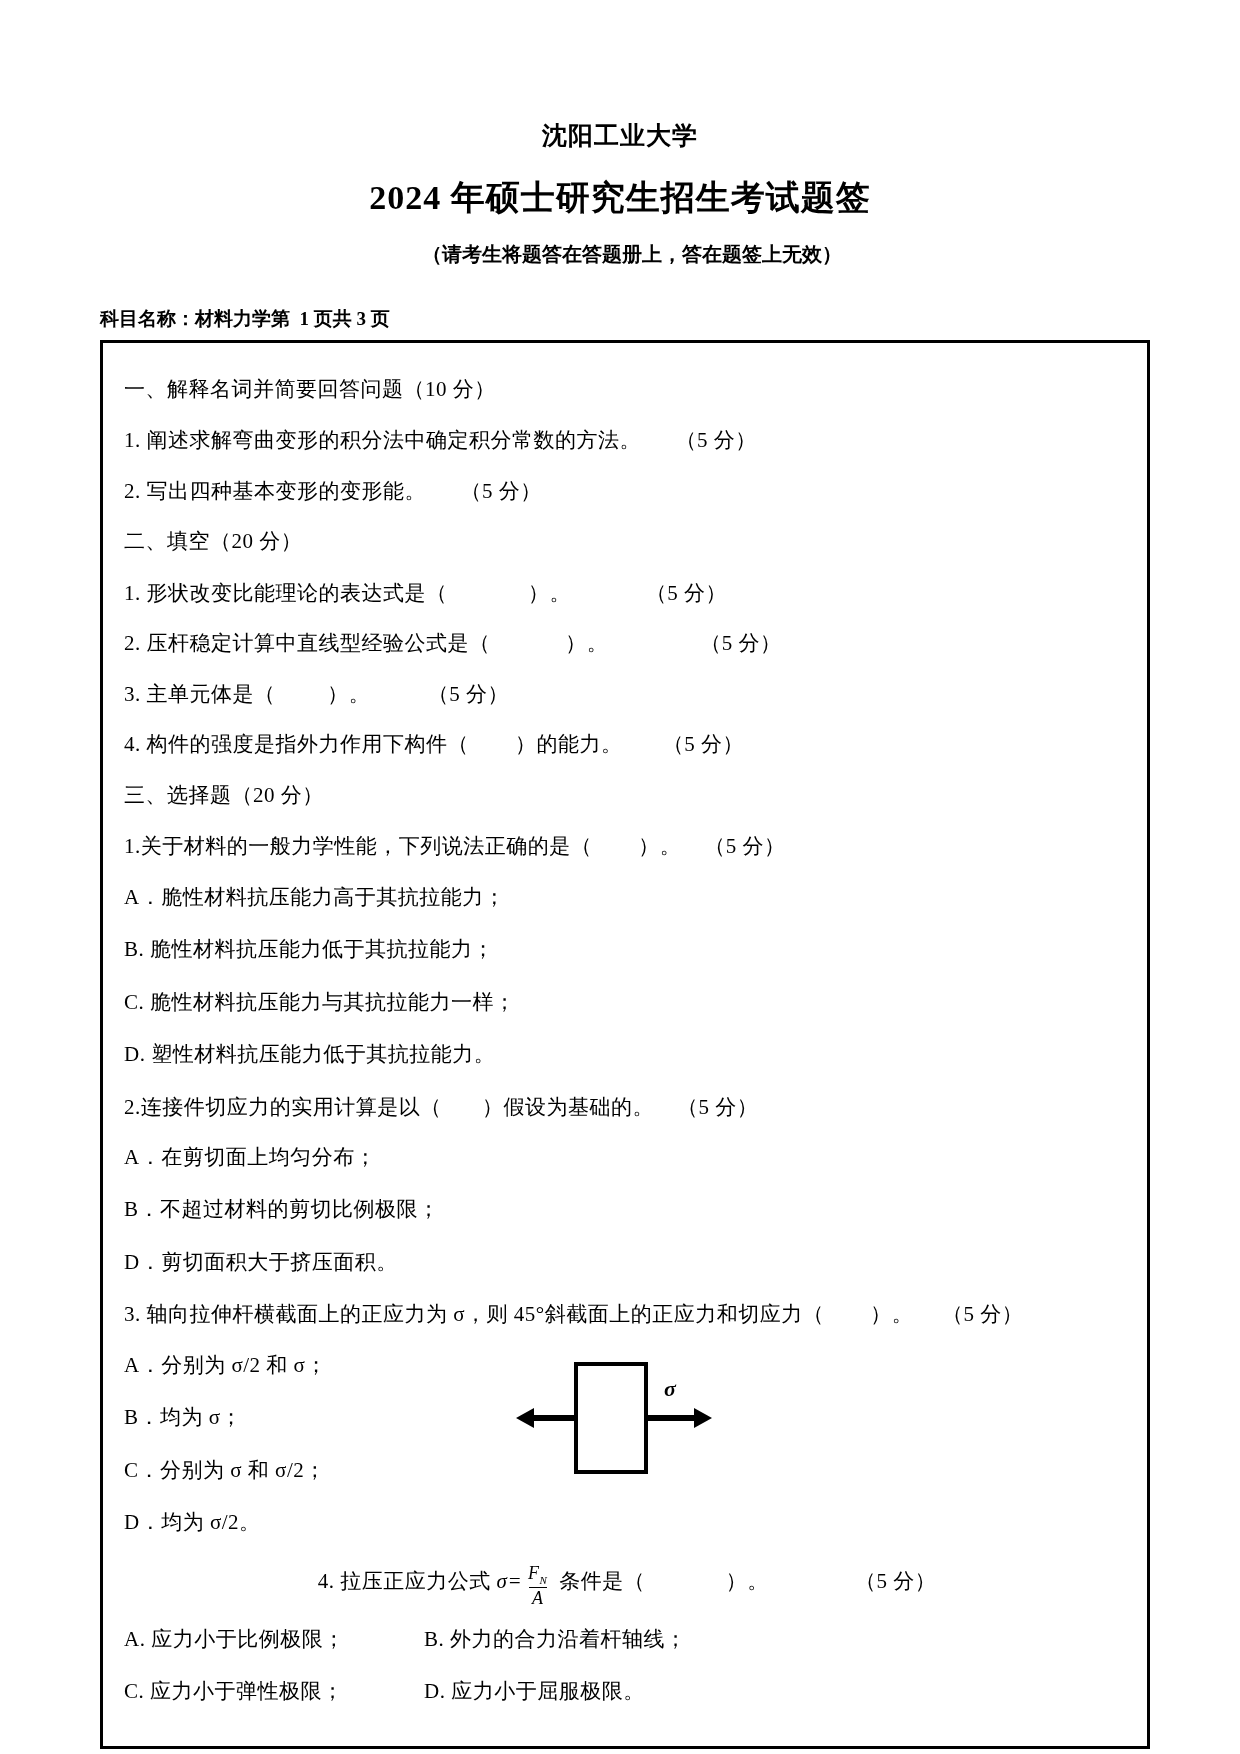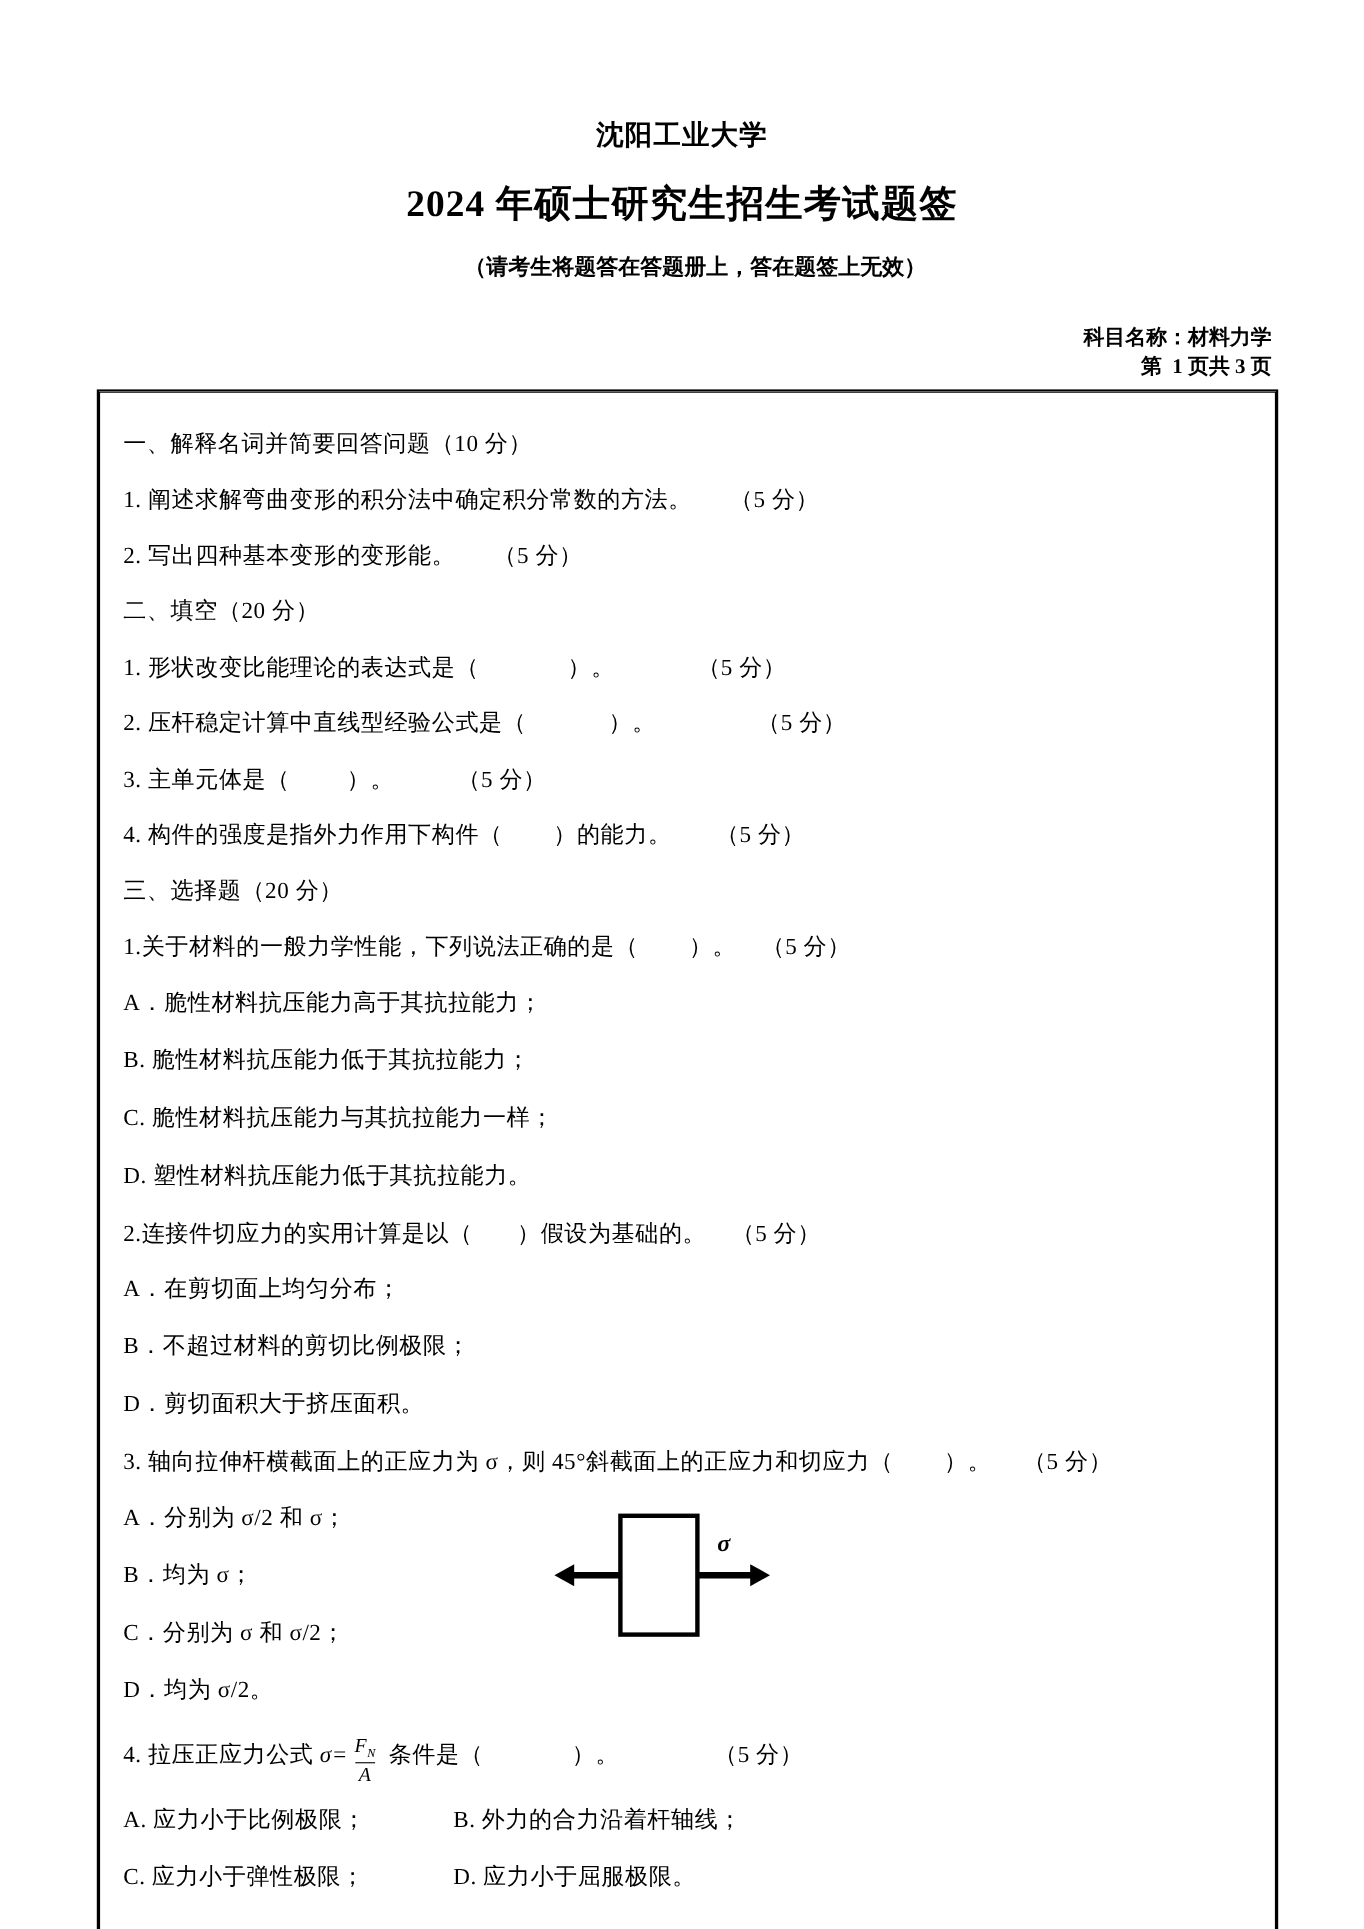--- a/index.html
+++ b/index.html
@@ -13,21 +13,21 @@
     font-family: "Liberation Serif", "DejaVu Serif", serif;
     color: #000000;
     position: relative;
     overflow: hidden;
   }
   .page {
     position: relative;
     width: 1240px;
     height: 1754px;
     box-sizing: border-box;
-    padding: 0;
+    padding: 12px;
   }
 
   
   .header {
     padding-top: 108px;
     text-align: center;
   }
   .univ-name {
     font-family: "Liberation Sans", "DejaVu Sans", sans-serif;
     font-weight: bold;
@@ -50,25 +50,24 @@
     margin-top: 22px;
     letter-spacing: 0px;
     margin-left: 24px;
   }
 
   
   .meta-row {
     display: flex;
     justify-content: flex-start;
     align-items: flex-end;
-    margin: 38px 84px 0 88px;
+    margin: 38px 111px 0 88px;
     font-family: "Liberation Sans", "DejaVu Sans", sans-serif;
     font-weight: bold;
     font-size: 19px;
-    flex-direction: column;
   }
   .meta-left { white-space: pre; }
   .meta-right {
     font-family: "Liberation Serif", "DejaVu Serif", serif;
     font-weight: bold;
     font-size: 19px;
     white-space: pre;
   }
 
   
@@ -118,20 +117,21 @@
   
   .q4-line {
     font-size: 21px;
     line-height: 1.5;
     margin: 6px 0 20px 0;
     display: flex;
     align-items: center;
     flex-wrap: nowrap;
     white-space: pre;
     letter-spacing: 0.5px;
+    justify-content: center;
   }
   .frac {
     display: inline-flex;
     flex-direction: column;
     align-items: center;
     justify-content: center;
     vertical-align: middle;
     margin: 0 3px;
     font-family: "Liberation Serif", "DejaVu Serif", serif;
     font-style: italic;

